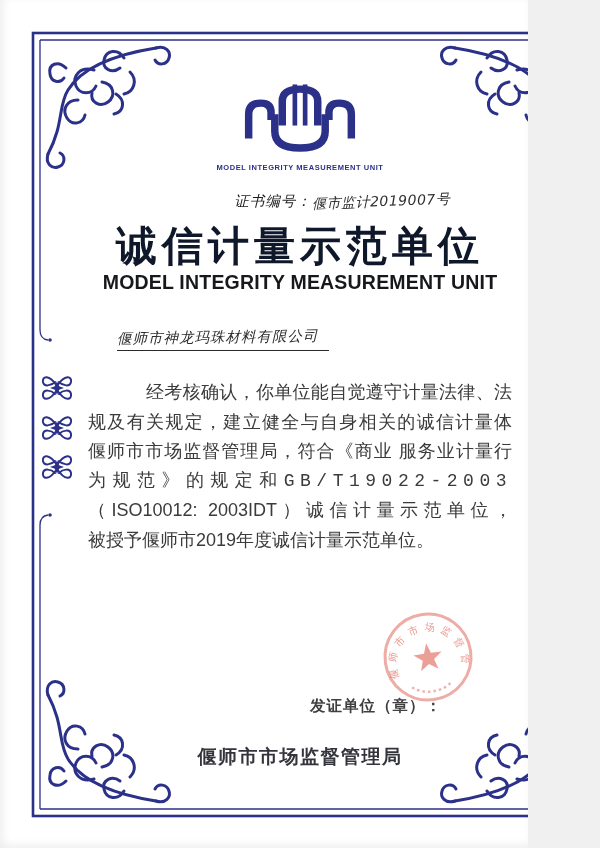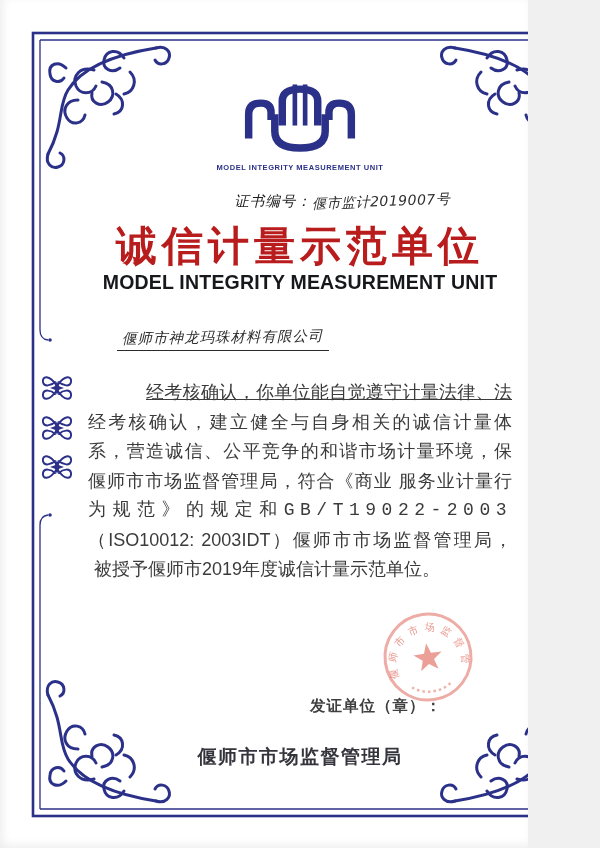--- a/index.html
+++ b/index.html
@@ -29,43 +29,43 @@
   .hand{
     font-family:"DejaVu Sans","Liberation Sans",sans-serif;
     font-style:italic;color:#2e2e2e;
   }
   .cert-no .hand{display:inline-block;font-size:14px;transform:rotate(-2deg);letter-spacing:0.5px;}
 
   
   .title-zh{
     position:absolute;top:219px;left:0;width:600px;text-align:center;
     font-family:"Liberation Serif","DejaVu Serif",serif;
-    font-size:41px;font-weight:900;color:#b91c1c;letter-spacing:5px;white-space:nowrap;
+    font-size:41px;font-weight:900;color:#0f172a;letter-spacing:5px;white-space:nowrap;
   }
   .title-en{
     position:absolute;top:271px;left:0;width:600px;text-align:center;
     font-size:19.5px;font-weight:800;color:#17181c;letter-spacing:0.2px;white-space:nowrap;
   }
 
   
   .company{
     position:absolute;top:328px;left:117px;width:212px;height:22px;
-    border-bottom:1.5px solid #2a2a2a;text-align:center;
+    border-bottom:1.5px solid #2a2a2a;text-align:left;
   }
   .company .hand{display:inline-block;font-size:14.5px;letter-spacing:1px;transform:rotate(-0.8deg);}
 
   
   .body-text{
     position:absolute;top:378px;left:88px;width:424px;
     font-size:18px;line-height:29.5px;color:#3b3b3b;font-weight:500;
   }
   .body-line{text-align:justify;text-align-last:justify;white-space:nowrap;}
-  .body-line.first{text-indent:58px;text-decoration:underline;}
+  .body-line.first{text-indent:58px;}
   .body-line.spread{letter-spacing:5.5px;font-family:Liberation Mono, monospace;}
-  .body-line.last{text-align-last:left;white-space:normal;margin-left:6px;}
+  .body-line.last{text-align-last:left;white-space:normal;}
 
   
   .issuer{
     position:absolute;top:648px;left:310px;font-size:15.5px;font-weight:700;
     color:#3f3f3f;letter-spacing:1px;white-space:nowrap;margin-top:48px;
   }
   .seal{position:absolute;left:378px;top:607px;width:100px;height:100px;transform:rotate(-8deg);}
 
   
   .footer-org{
@@ -150,25 +150,24 @@
 
   <div class="title-zh">诚信计量示范单位</div>
   <div class="title-en">MODEL INTEGRITY MEASUREMENT UNIT</div>
 
   <div class="company">
     <span class="hand">偃师市神龙玛珠材料有限公司</span>
   </div>
 
   <div class="body-text" id="body-paragraph">
       <div class="body-line first">经考核确认，你单位能自觉遵守计量法律、法</div>
-      <div class="body-line">经考核确认，建立健全与自身相关的诚信计量体</div>
-      <div class="body-line">系，营造诚信、公平竞争的和谐市场计量环境，保</div>
+      <div class="body-line">规及有关规定，建立健全与自身相关的诚信计量体</div>
       <div class="body-line">偃师市市场监督管理局，符合《商业 服务业计量行</div>
       <div class="body-line spread">为规范》的规定和GB/T19022-2003</div>
-      <div class="body-line">（ISO10012: 2003IDT）偃师市市场监督管理局，</div>
+      <div class="body-line">（ISO10012: 2003IDT）诚信计量示范单位，</div>
       <div class="body-line last">被授予偃师市2019年度诚信计量示范单位。</div>
     </div>
 
   <div class="issuer">发证单位（章）：</div>
 
   <svg class="seal" viewBox="0 0 100 100" xmlns="http://www.w3.org/2000/svg">
     <defs>
       <path id="sealTextArc" d="M19,68 A33,33 0 1 1 81,68" fill="none"></path>
     </defs>
     <circle cx="50" cy="50" r="43" fill="none" stroke="#e0685c" stroke-width="3" opacity="0.55"></circle>

